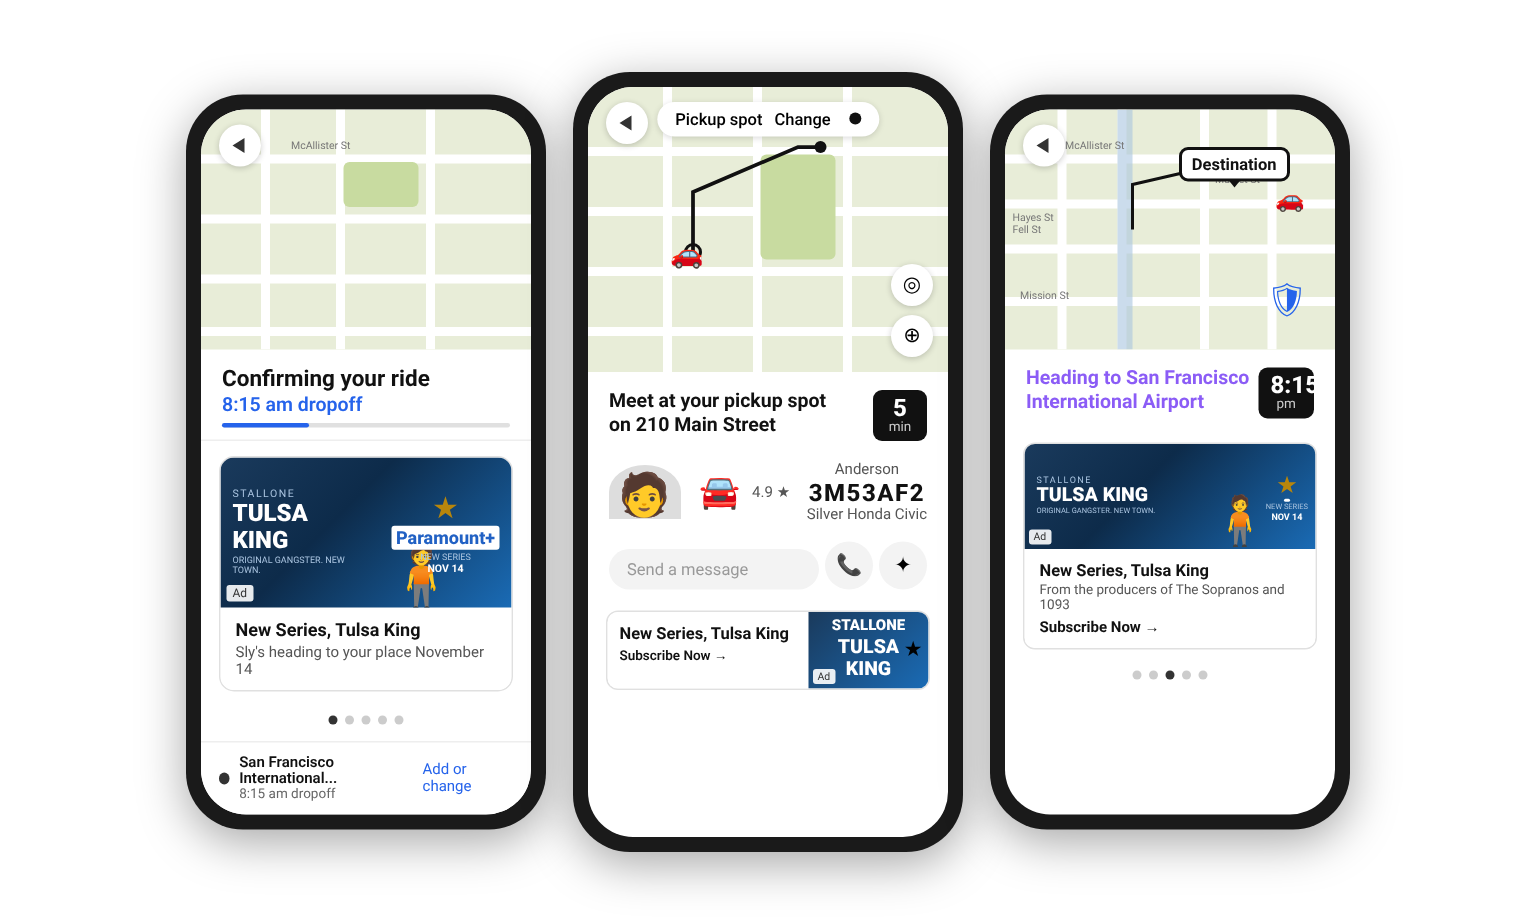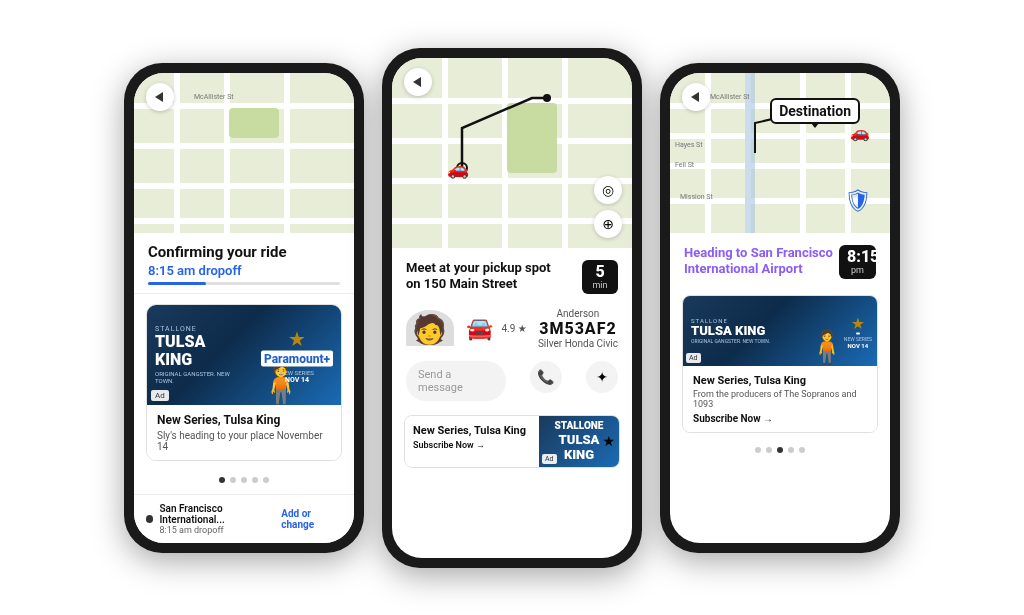--- a/index.html
+++ b/index.html
@@ -254,21 +254,21 @@
       font-weight: 600;
       color: #111;
     }
     .bottom-time {
       font-size: 9px;
       color: #666;
     }
     .add-change {
       font-size: 10px;
       color: #2563eb;
-      font-weight: 700;
+      font-weight: 400;
     }
 
     
     .pickup-bar {
       position: absolute;
       top: 10px;
       left: 50%;
       transform: translateX(-50%);
       background: #fff;
       border-radius: 20px;
@@ -326,21 +326,21 @@
       cursor: pointer;
     }
 
     
     .dest-badge {
       position: absolute;
       background: #fff;
       border: 2px solid #111;
       border-radius: 6px;
       padding: 3px 7px;
-      font-size: 14px;
+      font-size: 11px;
       font-weight: 700;
       color: #111;
       top: 25px;
       right: 30px;
       z-index: 10;
     }
     .dest-badge::after {
       content: '';
       position: absolute;
       bottom: -6px;
@@ -432,22 +432,22 @@
     }
     .driver-stars {
       font-size: 10px;
       color: #555;
     }
 
     
     .message-row {
       padding: 6px 14px;
       display: flex;
-      align-items: flex-start;
-      gap: 24px;
+      align-items: flex-end;
+      gap: 4px;
     }
     .message-input {
       flex: 1;
       background: #f3f3f3;
       border-radius: 20px;
       padding: 7px 12px;
       font-size: 11px;
       color: #999;
     }
     .icon-btn {
@@ -664,29 +664,34 @@
           <circle cx="95" cy="10" r="4" fill="#111"></circle>
           <circle cx="10" cy="80" r="5" fill="none" stroke="#111" stroke-width="2"></circle>
         </svg>
 
         <div class="car-icon" style="left:55px;top:100px;">🚗</div>
 
         <div class="back-btn">
           <div class="back-arrow"></div>
         </div>
 
+        <div class="pickup-bar">
+          <span>Pickup spot</span>
+          <span>Change</span>
+          <div class="pickup-dot"></div>
+        </div>
 
         <div class="map-controls">
           <div class="map-ctrl-btn">◎</div>
           <div class="map-ctrl-btn">⊕</div>
         </div>
       </div>
 
       <div class="meet-section">
-        <div class="meet-text">Meet at your pickup spot on 150 Main Street</div>
+        <div class="meet-text">Meet at your pickup spot on 210 Main Street</div>
         <div class="time-badge">
           <div class="time-num">5</div>
           <div class="time-unit">min</div>
         </div>
       </div>
 
       <div class="driver-row">
         <div class="driver-left">
           <div class="driver-avatar">🧑</div>
           <div class="driver-car-img">🚘</div>
@@ -735,21 +740,21 @@
         <div class="map-road-v" style="left:75px;"></div>
         <div class="map-road-v" style="left:130px;"></div>
         <div class="map-road-v" style="left:175px;"></div>
 
         <div style="position:absolute;left:75px;top:0;width:10px;height:100%;background:#a8c4e0;opacity:0.6;"></div>
 
         <div class="dest-badge">Destination</div>
 
         <span class="street-label" style="top:20px;left:40px;">McAllister St</span>
         <span class="street-label" style="top:43px;left:140px;">Market St</span>
-        <span class="street-label" style="top:88px;left:5px;">Fell St</span>
+        <span class="street-label" style="top:76px;left:5px;">Fell St</span>
         <span class="street-label" style="top:120px;left:10px;">Mission St</span>
         <span class="street-label" style="top:68px;left:5px;">Hayes St</span>
 
         <div style="position:absolute;right:20px;top:50px;font-size:16px;">🚗</div>
 
         <div class="shield-icon">🛡</div>
 
         <div class="back-btn">
           <div class="back-arrow"></div>
         </div>

